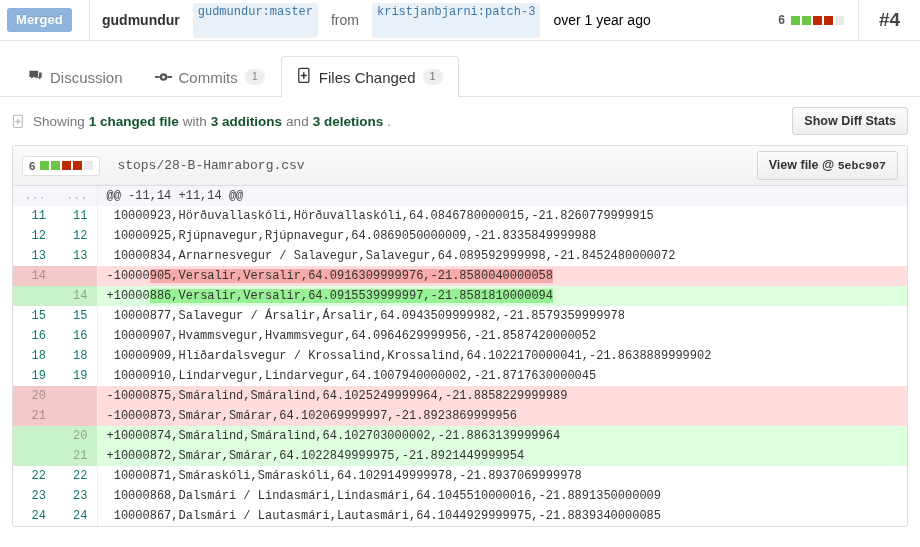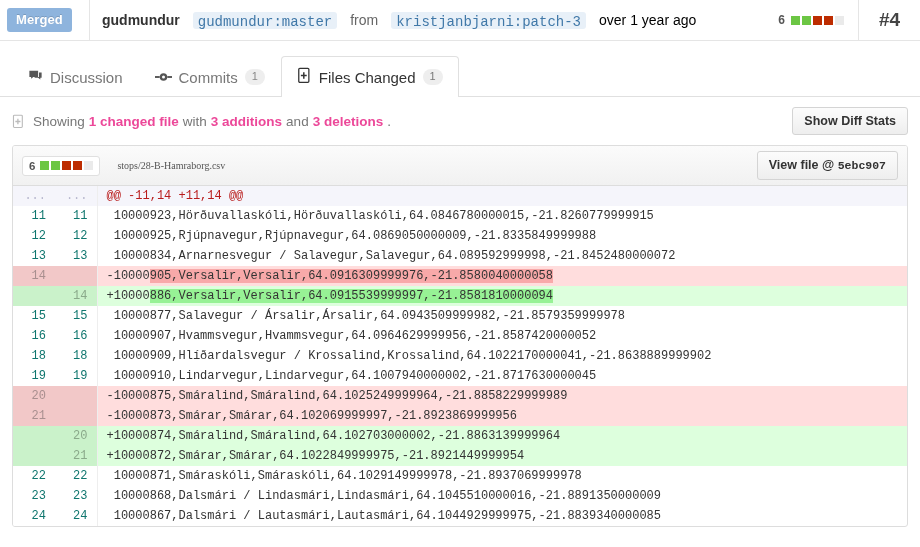--- a/index.html
+++ b/index.html
@@ -46,25 +46,25 @@
     white-space: nowrap;
     display: flex;
     align-items: center;
     gap: 13px;
     color: #666;
     font-size: 14px;
   }
   .merge-sentence .actor { color: #333; font-weight: bold; }
   .branch-ref {
     font-family: "Liberation Mono", monospace;
-    font-size: 14px;
+    font-size: 12px;
     background: #e8f0f8;
     color: #4078a8;
     border-radius: 3px;
-    padding: 3px 5px 0;
+    padding: 3px 5px 20px;
     line-height: 1;
   }
   .merge-time { color: #000000; }
 
   .header-diffstat {
     display: flex; align-items: center; gap: 6px;
     padding-right: 14px;
   }
   .header-diffstat .count { font-size: 12px; font-weight: bold; color: #555; }
   .pr-number-cell {
@@ -132,21 +132,21 @@
 
   
   .showing-row {
     height: 48px;
     display: flex; align-items: center;
     padding: 0 12px;
     font-size: 13.5px;
     color: #777;
   }
   .showing-text { flex: 1; display: flex; align-items: center; gap: 4px; }
-  .showing-text b { color: #ec4899; font-weight: bold; }
+  .showing-text b { color: #14532d; font-weight: bold; }
   .btn {
     font-size: 12.5px;
     font-weight: bold;
     color: #333;
     background: linear-gradient(#fcfcfc, #eeeeee);
     border: 1px solid #d4d4d4;
     border-radius: 3px;
     padding: 7px 11px;
     line-height: 1;
     white-space: nowrap;
@@ -176,22 +176,22 @@
     display: flex; align-items: center; gap: 5px;
     border: 1px solid #e0e0e0;
     border-radius: 3px;
     background: #fff;
     padding: 3px 6px;
   }
   .stat-pill .count { font-size: 11.5px; font-weight: bold; color: #555; }
   .file-path {
     margin-left: 17px;
     flex: 1;
-    font-family: Liberation Serif, serif;
-    font-size: 10px;
+    font-family: Liberation Mono, monospace;
+    font-size: 13px;
     color: #555;
   }
 
   
   .diff { width: 100%; border-collapse: collapse; table-layout: fixed; }
   .diff td {
     font-family: "Liberation Mono", monospace;
     font-size: 12px;
     line-height: 20px;
     padding: 0;
@@ -207,21 +207,21 @@
     user-select: none;
     background: #fff;
   }
   td.ln.l2 { border-right: 1px solid #eee; }
   td.code {
     padding-left: 9px;
     color: #333;
     overflow: hidden;
   }
 
-  tr.hunk td { background: #f5f5fb; color: #b91c1c; }
+  tr.hunk td { background: #f5f5fb; color: #404040; }
   tr.hunk td.ln { color: #b8b8cf; }
 
   tr.del td.ln { background: #f2c8c8; color: #a98f8f; }
   tr.del td.code { background: #fdd; }
   tr.add td.ln { background: #caf2ca; color: #8aa98a; }
   tr.add td.code { background: #dfd; }
 
   tr.del td.code .wd { background: #f8a9a9; }
   tr.add td.code .wd { background: #97f295; }
 </style>

